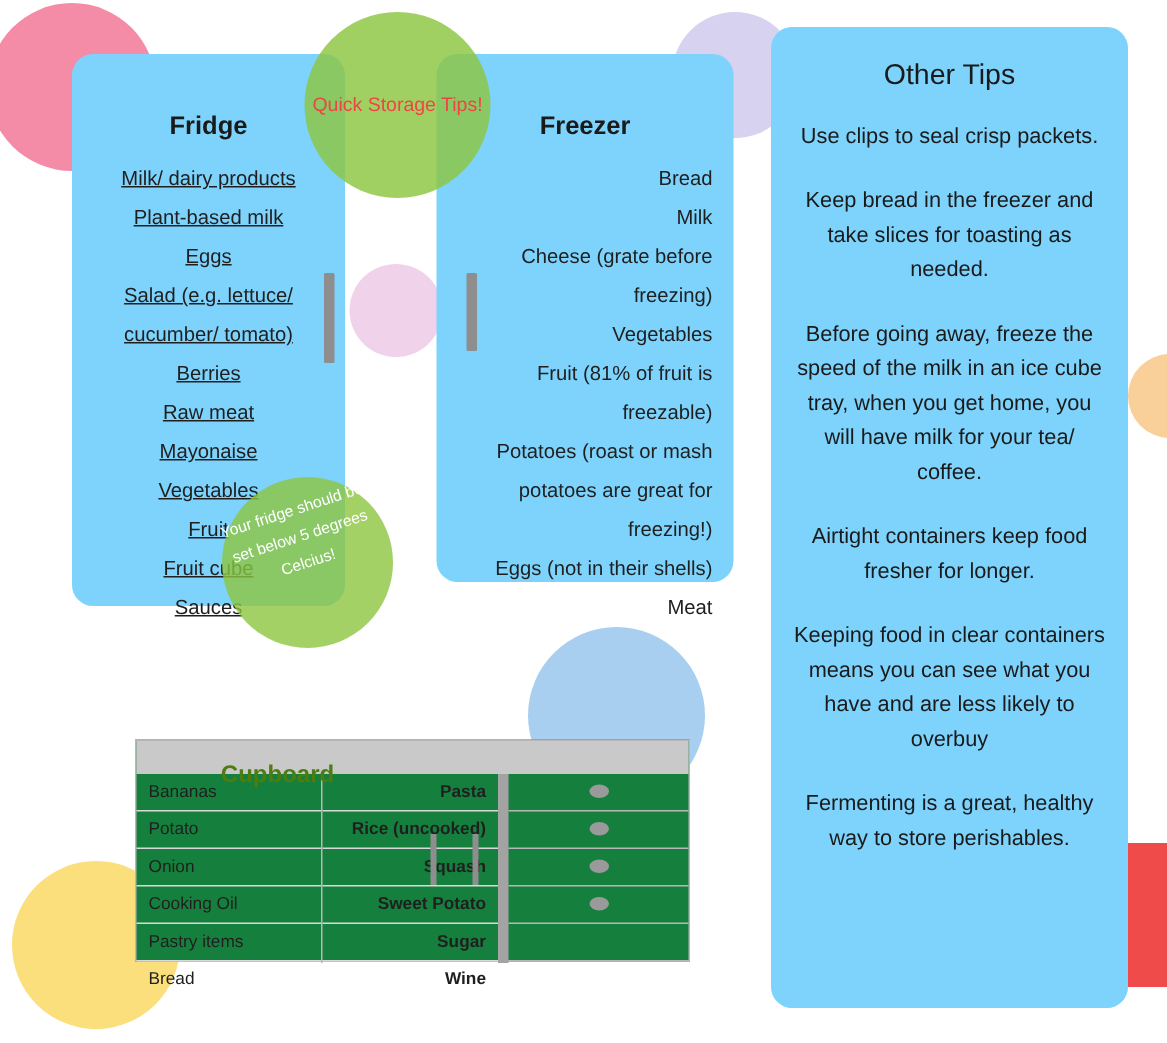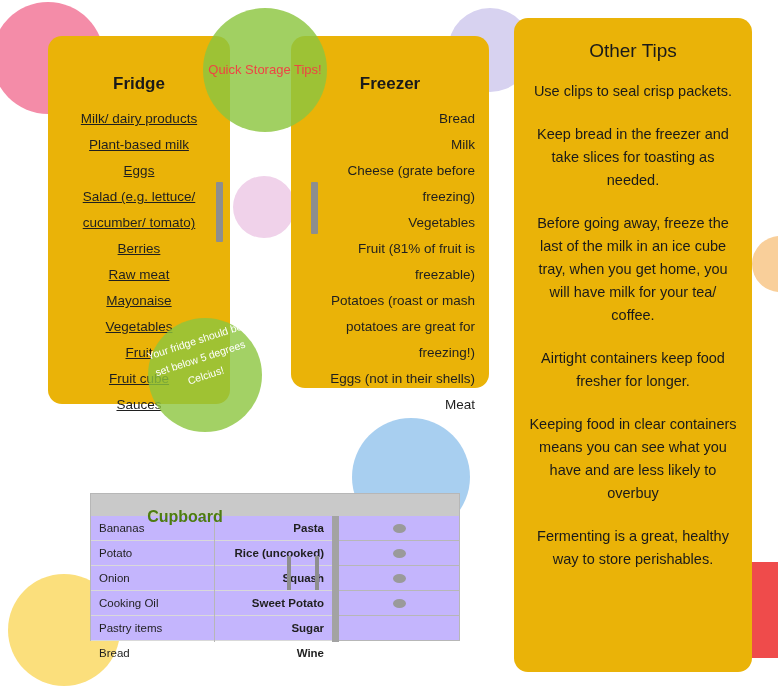--- a/index.html
+++ b/index.html
@@ -20,21 +20,21 @@
   #blob-lilac-mid { left:233px; top:176px;  width:62px;  height:62px;  background:#f0d2ea; }
   #blob-green-mid { left:148px; top:318px;  width:114px; height:114px; background:#8cc63f; opacity:.80; }
   #blob-orange-r  { left:752px; top:236px;  width:56px;  height:56px;  background:#f9cf9a; }
   #blob-blue      { left:352px; top:418px;  width:118px; height:118px; background:#a8cff0; }
   #blob-yellow-bl { left:8px;   top:574px;  width:112px; height:112px; background:#fbdf7c; }
   #rect-red-r     { position:absolute; left:750px; top:562px; width:36px; height:96px; background:#ef4b4b; }
 
   
   .card {
     position:absolute;
-    background:#eab308;
+    background:#7dd3fc;
     border-radius:14px;
   }
   #card-fridge  { left:48px;  top:36px;  width:182px; height:368px; }
   #card-freezer { left:291px; top:36px;  width:198px; height:352px; }
   #card-tips    { left:514px; top:18px;  width:238px; height:654px; }
 
   .card-title {
     text-align:center;
     font-weight:bold;
     font-size:17px;
@@ -76,21 +76,21 @@
   #card-tips .card-title { font-size:19px; font-weight:normal; margin-top:22px; }
   .tips-list { list-style:none; margin:18px 0 0 0; padding:0 14px; }
   .tips-list li {
     text-align:center; font-size:14.5px; line-height:23px;
     color:#1a1a1a; margin-bottom:20px;
   }
 
   
   #card-cupboard {
     position:absolute; left:90px; top:493px; width:370px; height:148px;
-    background:#c4b5fd; border:1px solid #b7b7b7;
+    background:#15803d; border:1px solid #b7b7b7;
   }
   #cupboard-header-band {
     position:absolute; left:0; top:0; width:100%; height:22px;
     background:#c9c9c9;
   }
   #cupboard-title {
     position:absolute; left:0; top:508px; width:370px;
     text-align:center; font-weight:bold; font-size:16px; color:#4d7c0f;
   }
   .cb-grid {
@@ -166,21 +166,21 @@
 <div id="quick-tips-text">Quick Storage Tips!</div>
 
 <div class="blob" id="blob-green-mid"></div>
 <div id="fridge-note">Your fridge should be set below 5 degrees Celcius!</div>
 
 <div class="card" id="card-tips">
   <div class="card-title">Other Tips</div>
   <ul class="tips-list">
     <li>Use clips to seal crisp packets.</li>
     <li>Keep bread in the freezer and take slices for toasting as needed.</li>
-    <li>Before going away, freeze the last of the milk in an ice cube tray, when you get home, you will have milk for your tea/ coffee.</li>
+    <li>Before going away, freeze the speed of the milk in an ice cube tray, when you get home, you will have milk for your tea/ coffee.</li>
     <li>Airtight containers keep food fresher for longer.</li>
     <li>Keeping food in clear containers means you can see what you have and are less likely to overbuy</li>
     <li>Fermenting is a great, healthy way to store perishables.</li>
   </ul>
 </div>
 
 <div id="card-cupboard">
   <div id="cupboard-header-band"></div>
   <div class="cb-grid">
     <div class="cb-col cb-col-left">

